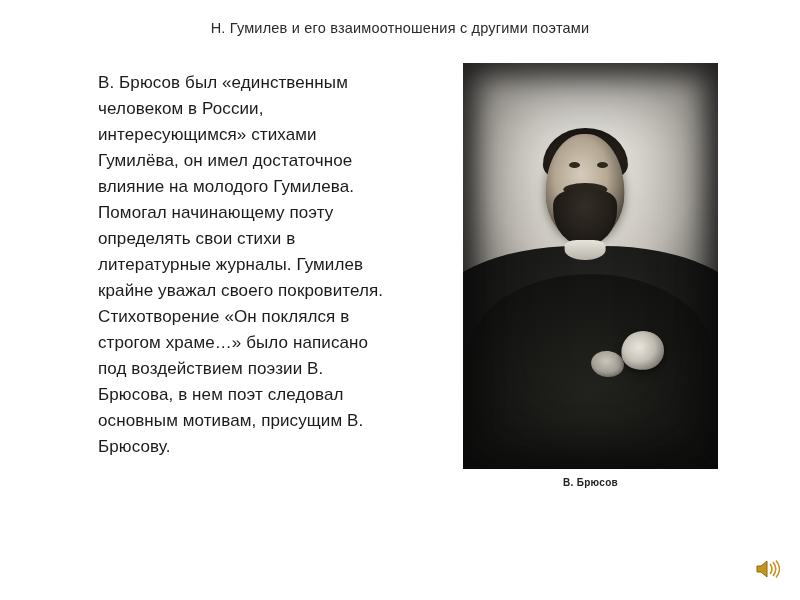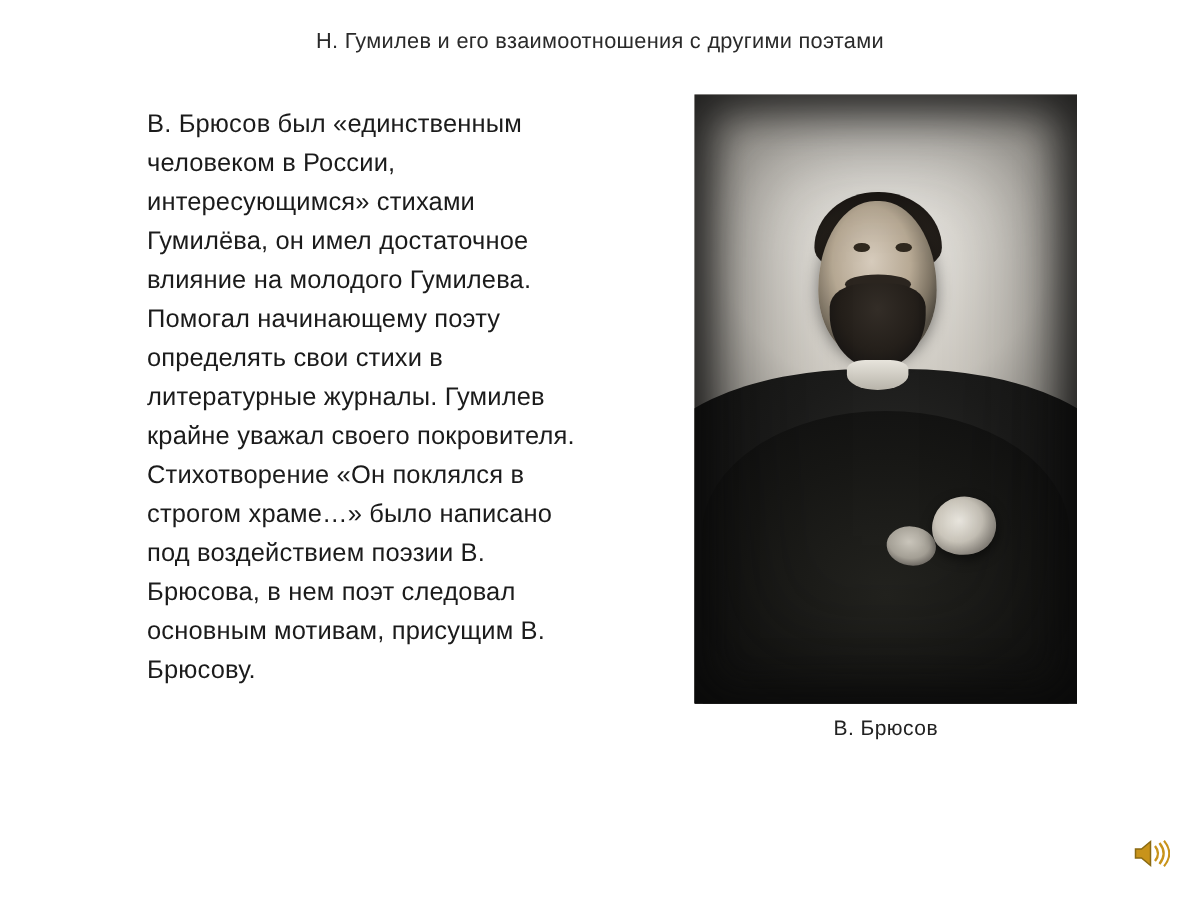--- a/index.html
+++ b/index.html
@@ -183,23 +183,24 @@
     border-radius: 50%;
     transform: rotate(8deg);
     opacity: .9;
   }
   .photo-caption {
     position: absolute;
     left: 463px;
     top: 477px;
     width: 255px;
     text-align: center;
-    font-size: 14px;
+    font-size: 10px;
     color: #222;
     letter-spacing: 0.3px;
+    font-weight: bold;
   }
   .speaker-icon {
     position: absolute;
     right: 20px;
     bottom: 18px;
     width: 26px;
     height: 26px;
     cursor: pointer;
   }
 </style>

